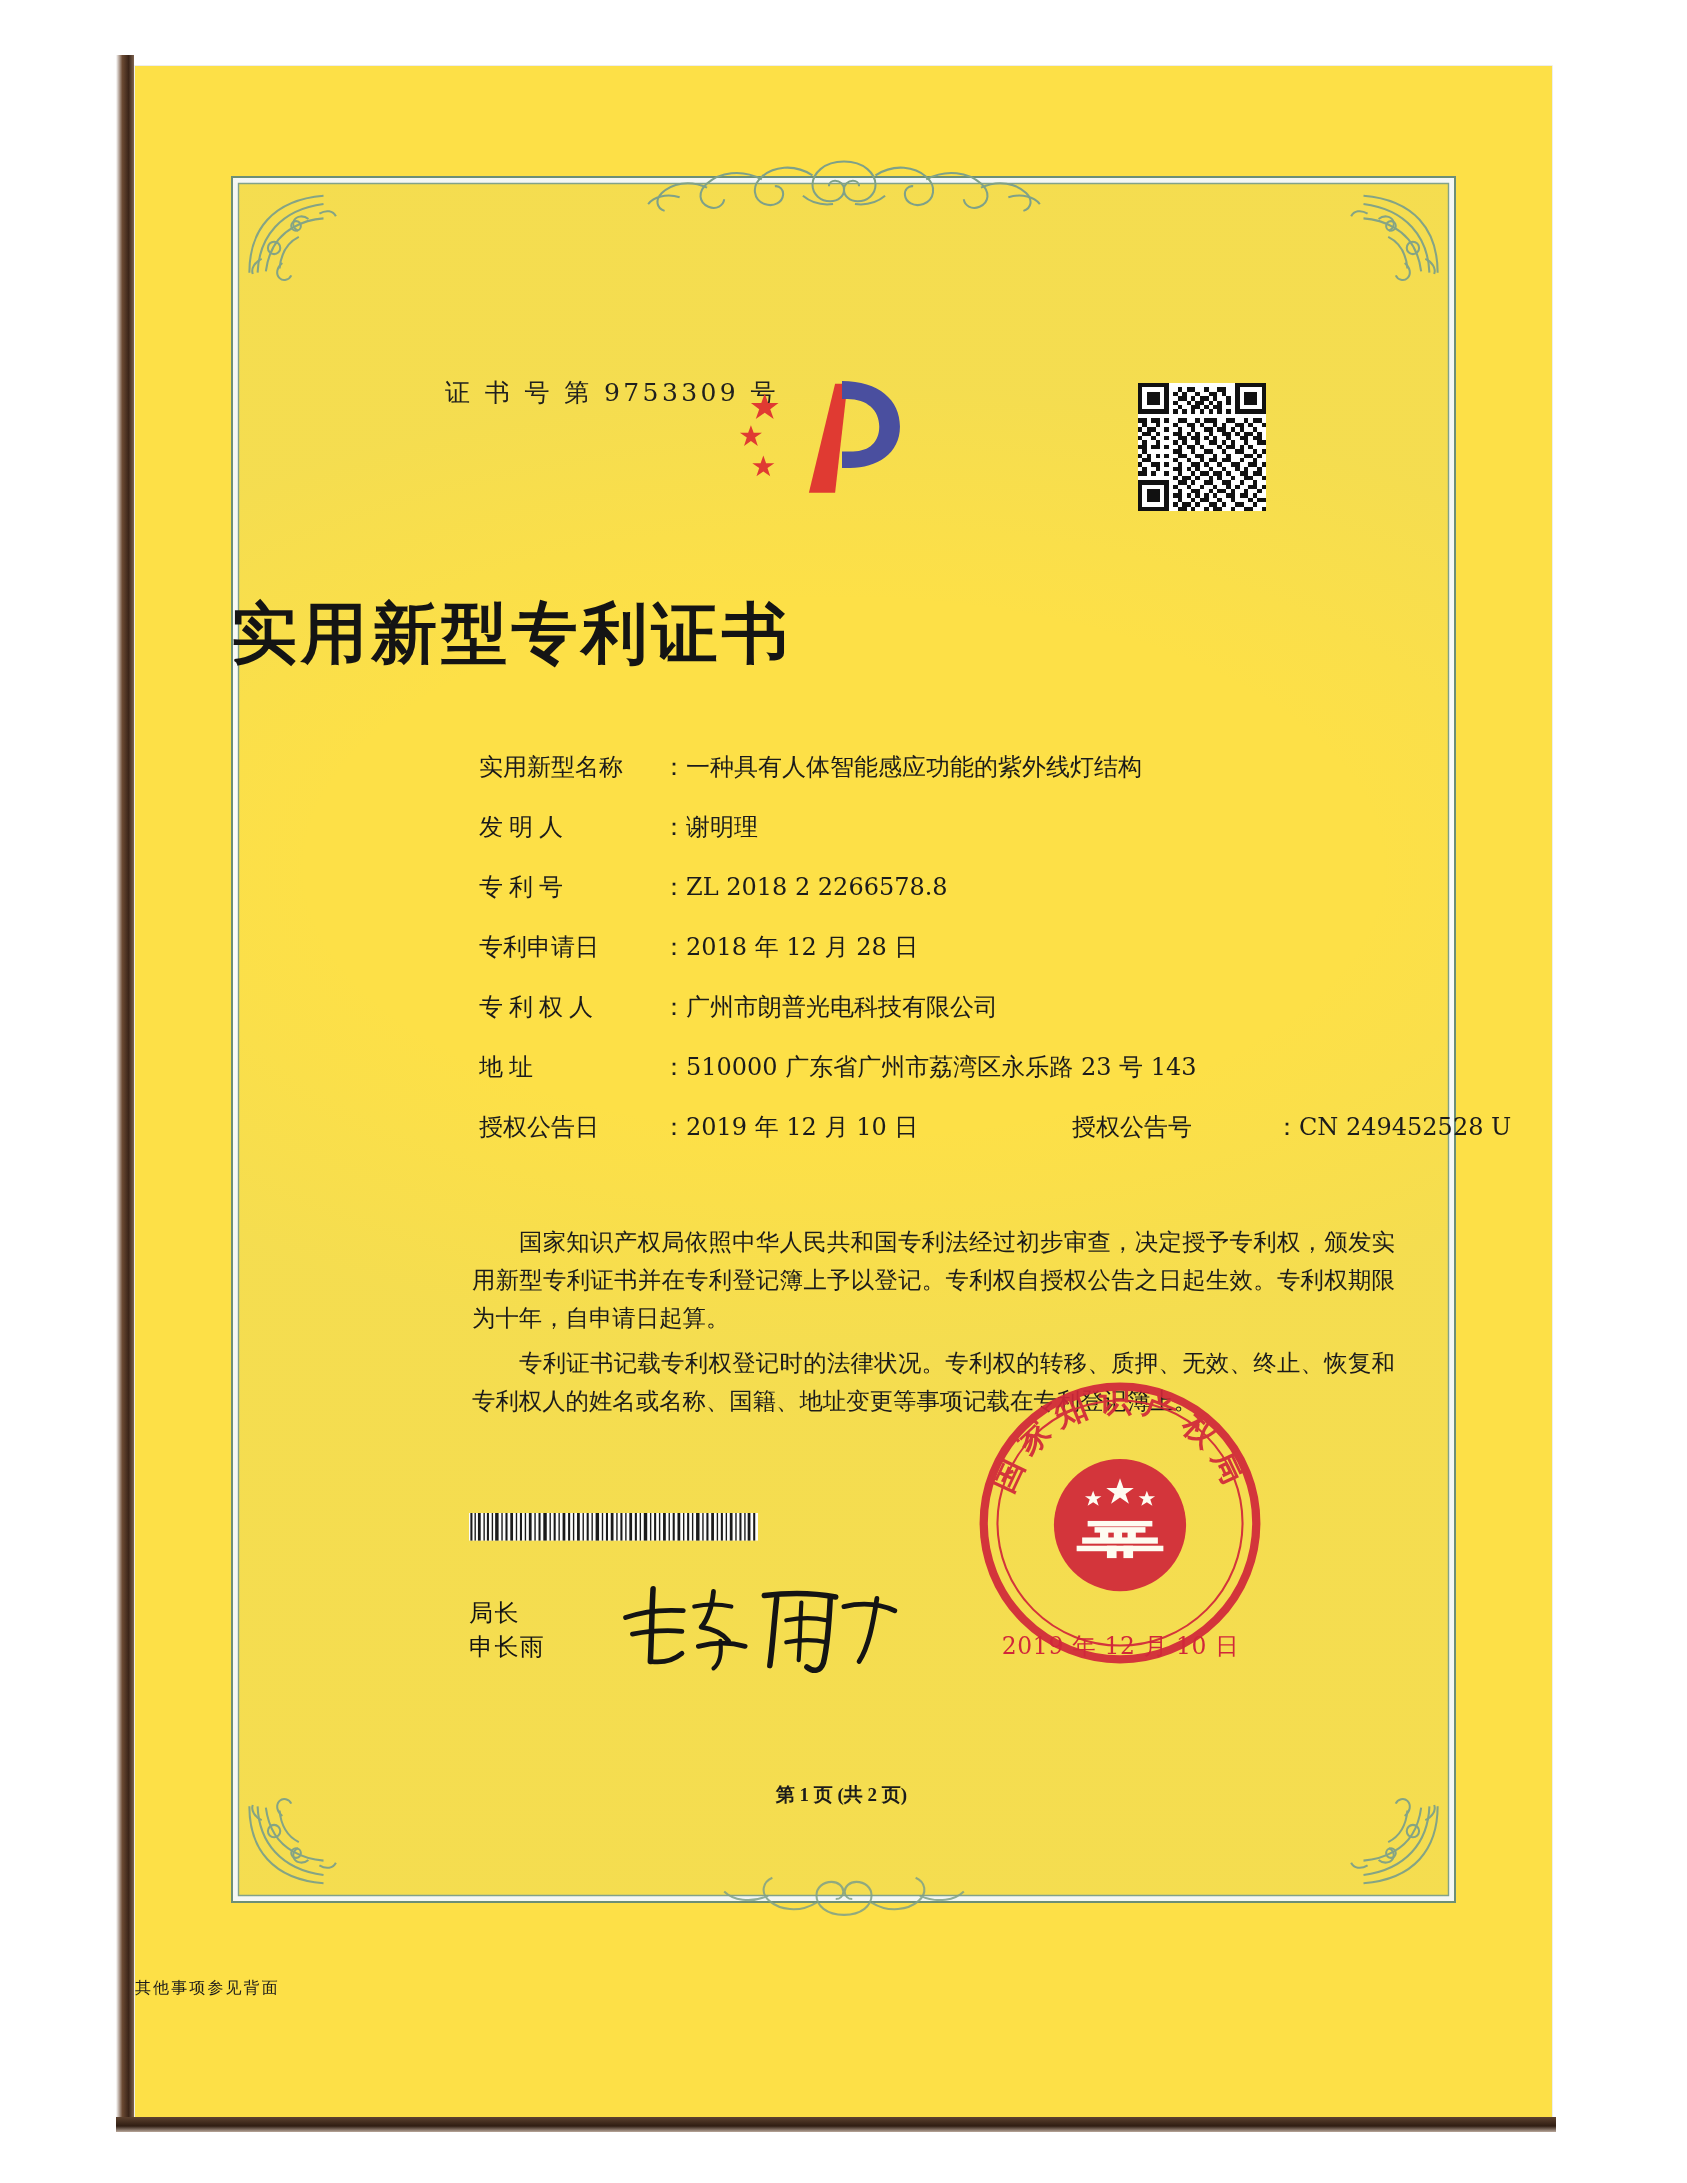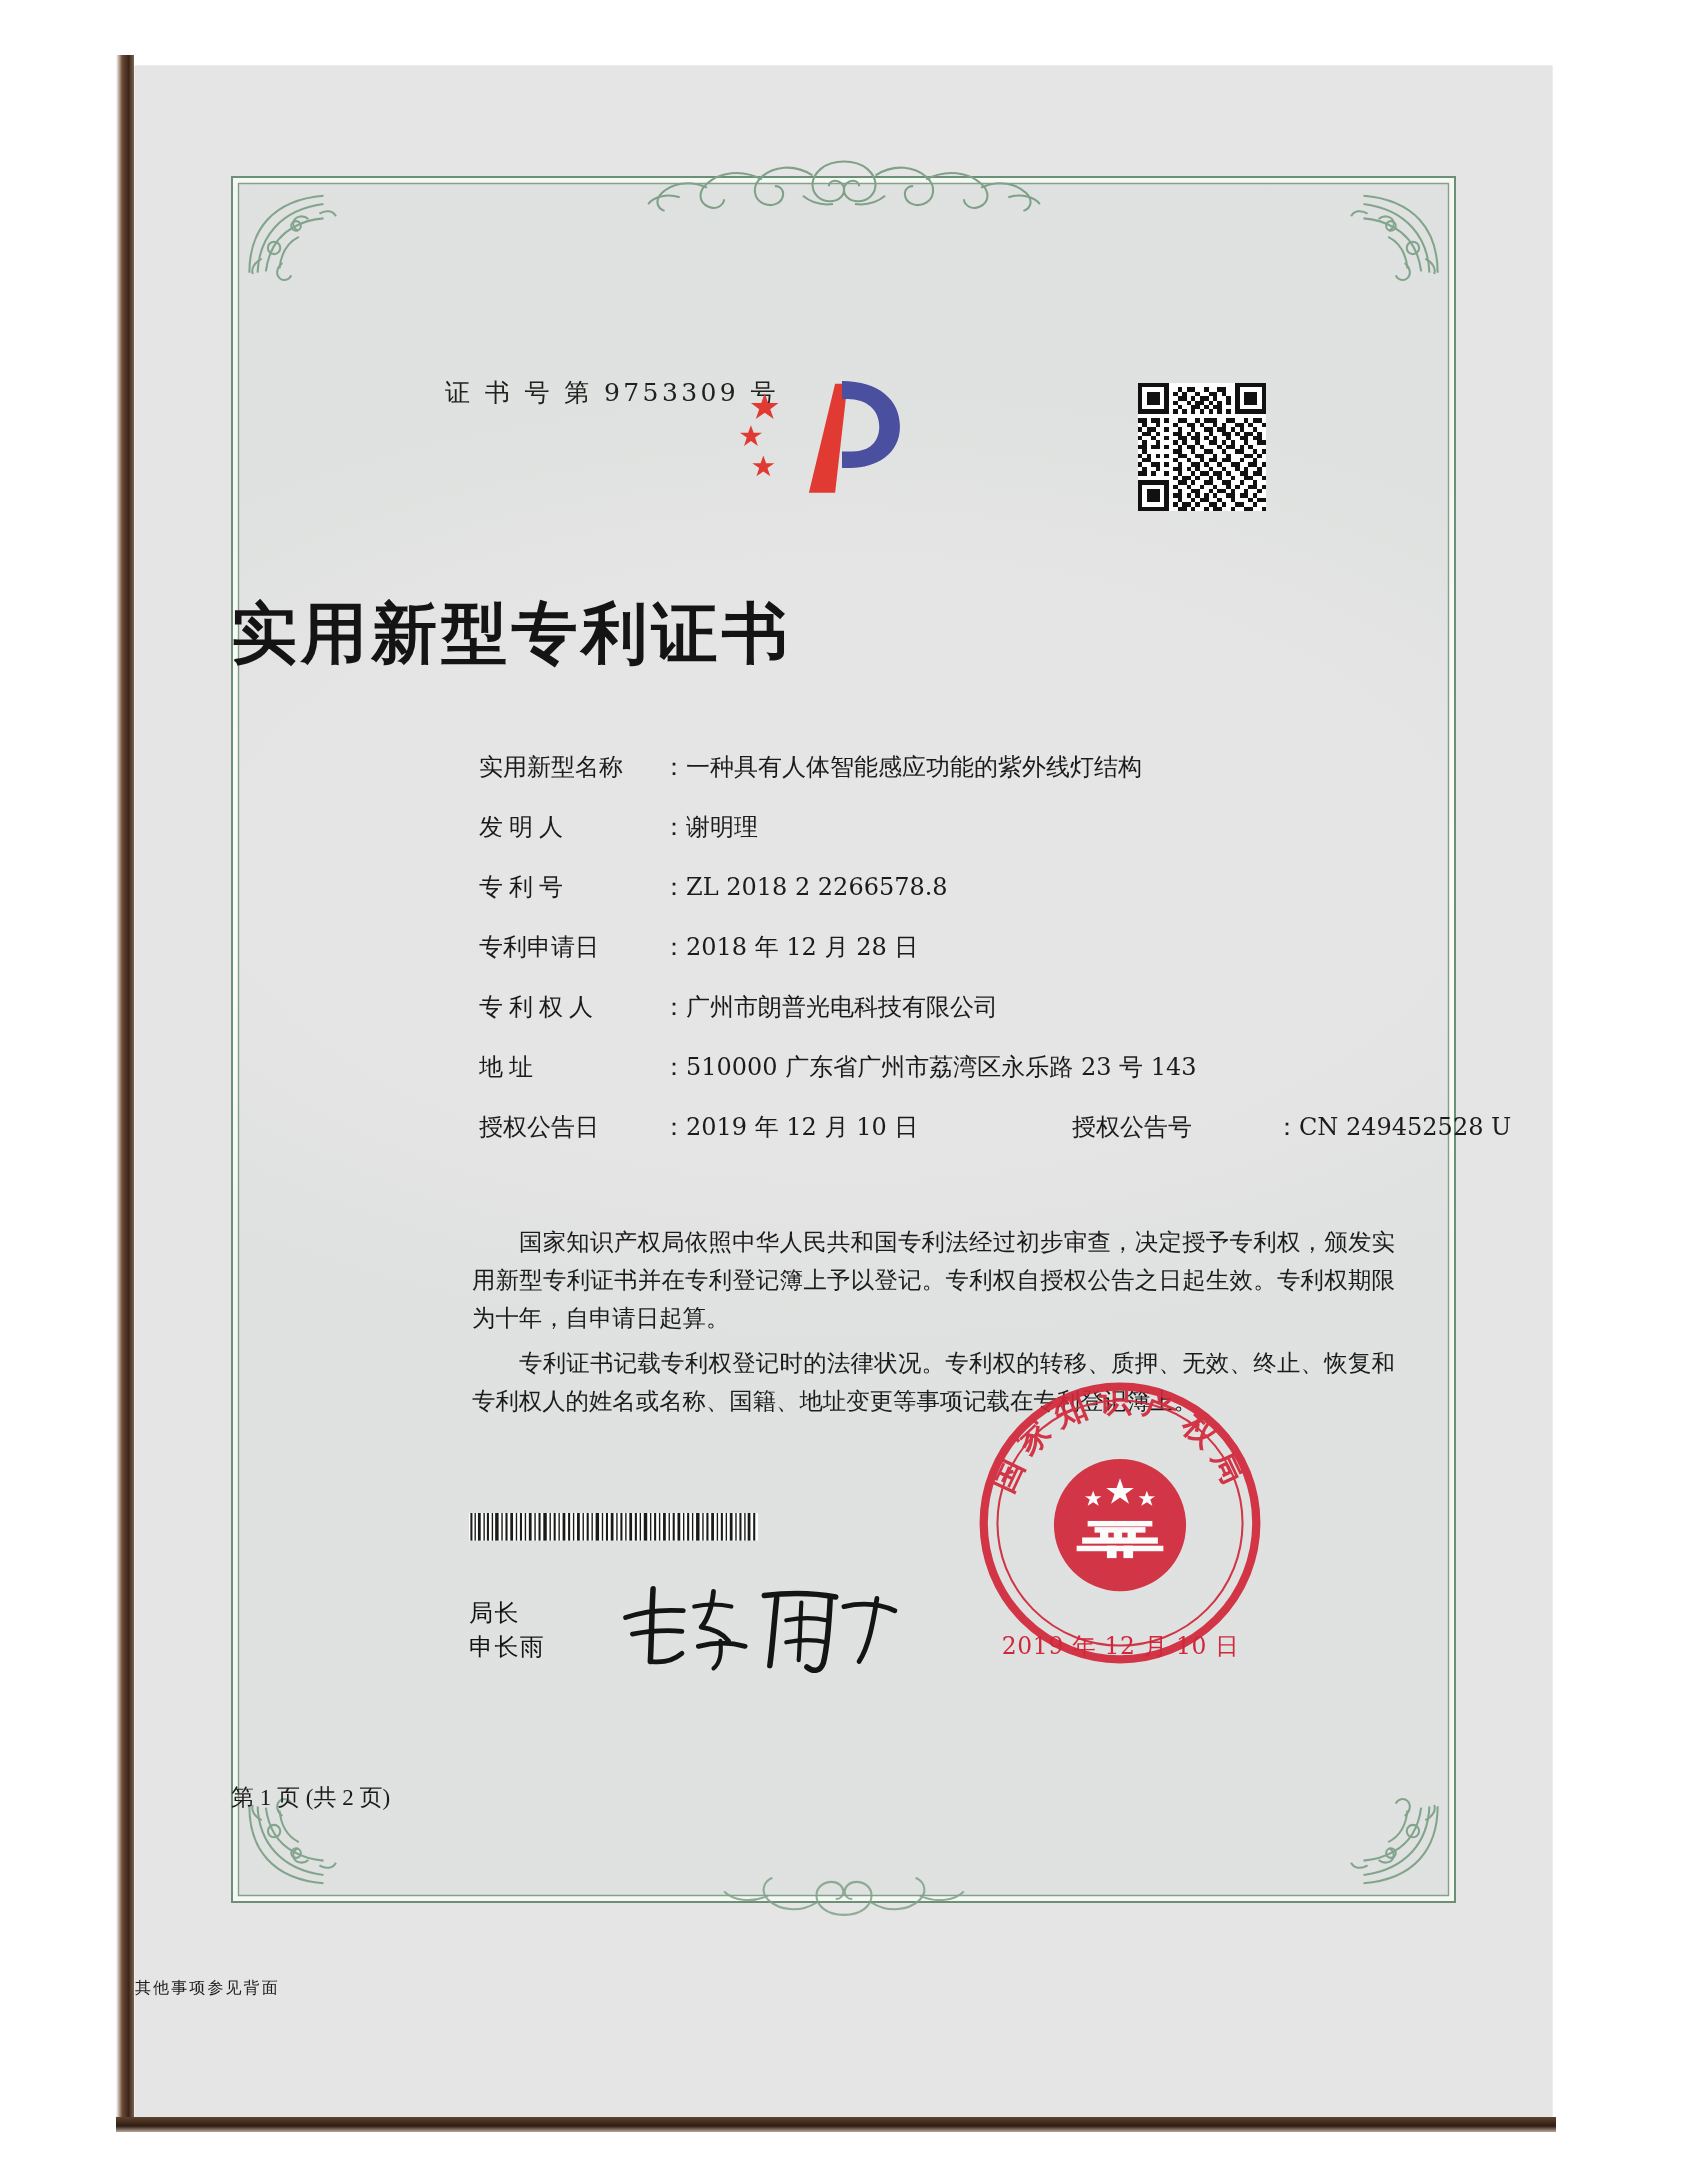--- a/index.html
+++ b/index.html
@@ -15,21 +15,21 @@
     overflow: hidden;
   }
 
   
   .scan-sheet {
     position: absolute;
     left: 135px;
     top: 66px;
     width: 1417px;
     height: 2051px;
-    background: #e5e5e5;
+    background: #fde047;
     box-shadow: 0 0 0 0.7px #e7e7e2;
   }
   .scan-sheet::before {
     
     content: "";
     position: absolute;
     left: -19.3px;
     top: -11px;
     width: 18px;
     height: 2073px;
@@ -239,23 +239,24 @@
     font-size: 23.4px;
     letter-spacing: 0.7px;
     font-family: "DejaVu Serif", serif;
   }
 
   .page-num {
     position: absolute;
     left: 0;
     right: 0;
     top: 1606px;
-    text-align: left;
-    font-size: 23px;
+    text-align: center;
+    font-size: 19px;
     color: #1b1b1b;
+    font-weight: bold;
   }
 
   .footer-note {
     position: absolute;
     left: 0;
     right: 0;
     top: 1912px;
     text-align: left;
     font-size: 16px;
     letter-spacing: 2.1px;

